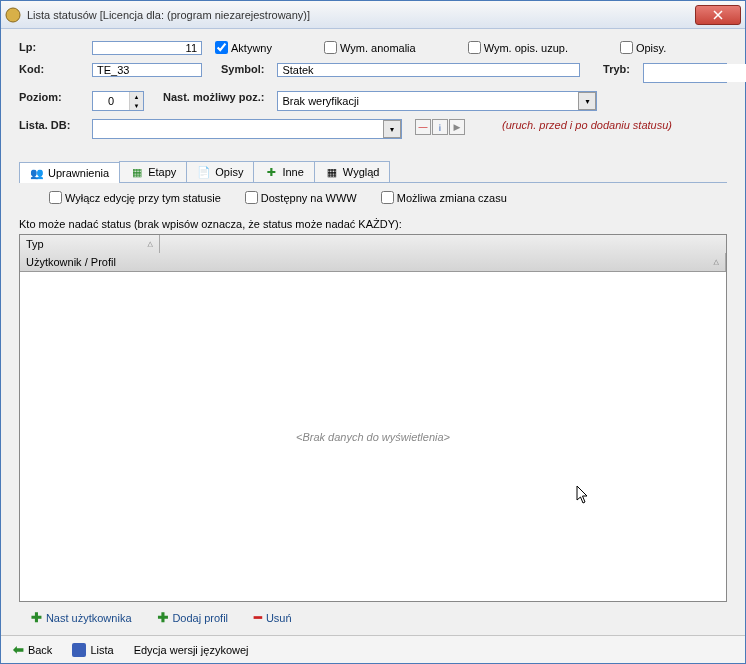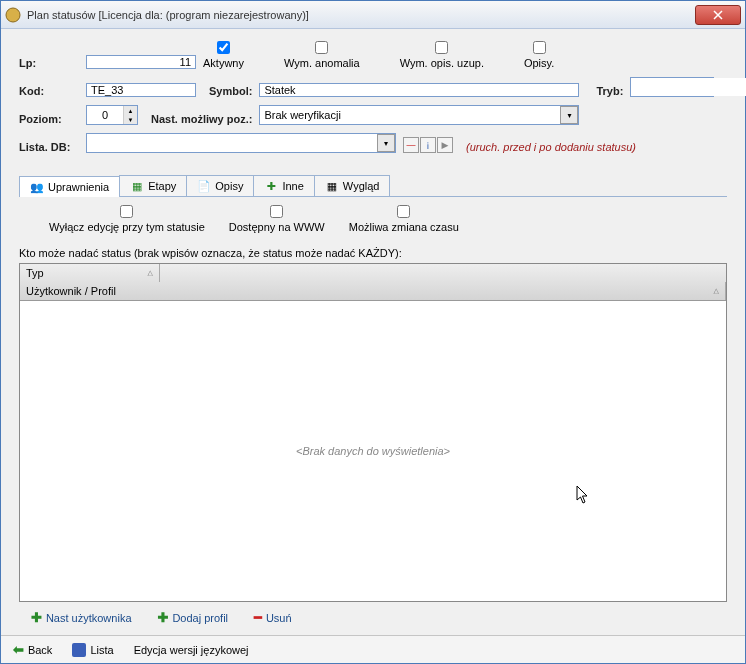--- a/index.html
+++ b/index.html
@@ -3,43 +3,43 @@
 <meta charset="utf-8">
 <style>
 * { box-sizing: border-box; margin: 0; padding: 0; font-family: Tahoma, sans-serif; font-size: 11px; }
 body { background: #fff; width: 746px; height: 664px; overflow: hidden; }
 .window { width: 746px; height: 664px; border: 1px solid #4a7ab8; background: #f0f0f0; display: flex; flex-direction: column; }
 .titlebar { height: 28px; background: linear-gradient(to bottom, #f8f8f8, #dde5f0); display: flex; align-items: center; padding: 0 4px; border-bottom: 1px solid #b5c5dd; }
 .titlebar-icon { width: 16px; height: 16px; margin-right: 6px; }
 .titlebar-text { flex: 1; color: #333; }
 .close-btn { width: 46px; height: 20px; background: linear-gradient(to bottom, #e67b73, #c8453a); border: 1px solid #8b2c24; border-radius: 3px; color: #fff; display: flex; align-items: center; justify-content: center; font-size: 10px; cursor: pointer; }
 .content { flex: 1; padding: 12px 18px 6px 18px; display: flex; flex-direction: column; }
-.form-row { display: flex; align-items: flex-end; margin-bottom: 8px; gap: 7px; }
+.form-row { display: flex; align-items: flex-start; margin-bottom: 8px; gap: 13px; }
 .label { font-weight: bold; color: #222; }
 .lb-lp { width: 60px; }
 .lb-kod { width: 60px; }
 .lb-poziom { width: 60px; }
 .lb-proc { width: 60px; }
 input.text { border: 1px solid #7a9ccc; padding: 2px 4px; background: #fff; height: 14px; }
 .inp-lp { width: 110px; text-align: right; }
 .inp-kod { width: 110px; }
 .inp-symbol { flex: 1; max-width: 320px; }
 .inp-nast { flex: 1; max-width: 320px; }
-.check { display: flex; align-items: center; gap: 3px; flex-direction: column; }
+.check { display: flex; align-items: center; gap: 3px; }
 .check input { width: 13px; height: 13px; }
 .spinner { display: flex; align-items: center; border: 1px solid #7a9ccc; background: #fff; height: 20px; }
 .spinner input { border: none; width: 36px; text-align: center; height: 18px; }
 .spin-btns { display: flex; flex-direction: column; width: 14px; }
 .spin-btns div { height: 9px; background: #e8e8e8; border-left: 1px solid #ccc; display: flex; align-items: center; justify-content: center; font-size: 6px; cursor: pointer; }
 .dropdown-btn { width: 18px; height: 18px; background: #e8e8e8; border: 1px solid #999; display: flex; align-items: center; justify-content: center; font-size: 8px; cursor: pointer; }
 .input-with-btn { display: flex; align-items: center; border: 1px solid #7a9ccc; background: #fff; height: 20px; }
 .input-with-btn input { border: none; flex: 1; padding: 0 4px; height: 18px; }
 .proc-icons { display: flex; gap: 1px; }
 .proc-icons span { width: 16px; height: 16px; border: 1px solid #999; display: flex; align-items: center; justify-content: center; font-size: 9px; cursor: pointer; background: #f4f4f4; }
-.proc-note { color: #a12020; font-style: italic; margin-left: 6px; }
+.proc-note { color: #a12020; font-style: italic; margin-left: 24px; }
 .tabs { display: flex; border-bottom: 1px solid #9bb3d3; margin-top: 14px; margin-bottom: 8px; }
 .tab { padding: 3px 10px; border: 1px solid #9bb3d3; border-bottom: none; background: #f4f4f4; display: flex; align-items: center; gap: 4px; cursor: pointer; margin-right: -1px; }
 .tab.active { background: #fff; position: relative; top: 1px; }
 .tab-icon { width: 14px; height: 14px; display: inline-flex; align-items: center; justify-content: center; }
 .check-row { display: flex; align-items: flex-start; gap: 24px; margin-bottom: 4px; padding-left: 30px; }
 .highlight-box { border: 3px solid #d33; border-radius: 8px; padding: 4px 10px; margin-left: 90px; margin-top: 2px; }
 .sub-title { margin-top: 10px; margin-bottom: 4px; }
 .table { border: 1px solid #888; flex: 1; display: flex; flex-direction: column; background: #fff; }
 .table-header { display: flex; background: linear-gradient(to bottom, #eee, #d4d4d4); border-bottom: 1px solid #999; flex-direction: column; }
 .th { padding: 3px 6px; border-right: 1px solid #aaa; display: flex; align-items: center; }
@@ -58,21 +58,21 @@
 .cursor { position: absolute; left: 576px; top: 486px; width: 14px; height: 18px; pointer-events: none; }
 </style>
 </head>
 <body>
 
 <div class="window">
   <div class="titlebar">
     <svg class="titlebar-icon" viewBox="0 0 16 16">
         <circle cx="8" cy="8" r="7" fill="#d8b048" stroke="#8a6a20"></circle>
       </svg>
-    <span class="titlebar-text">Plan statusów  [Licencja dla: (program niezarejestrowany)]</span>
+    <span class="titlebar-text">Lista statusów  [Licencja dla: (program niezarejestrowany)]</span>
     <div class="close-btn">
       <svg width="10" height="10" viewBox="0 0 10 10">
           <path d="M1 1 L9 9 M9 1 L1 9" stroke="#fff" stroke-width="1.5"></path>
         </svg>
     </div>
   </div>
 
   <div class="content">
     <div class="form-row">
       <span class="label lb-lp">Lp:</span>

